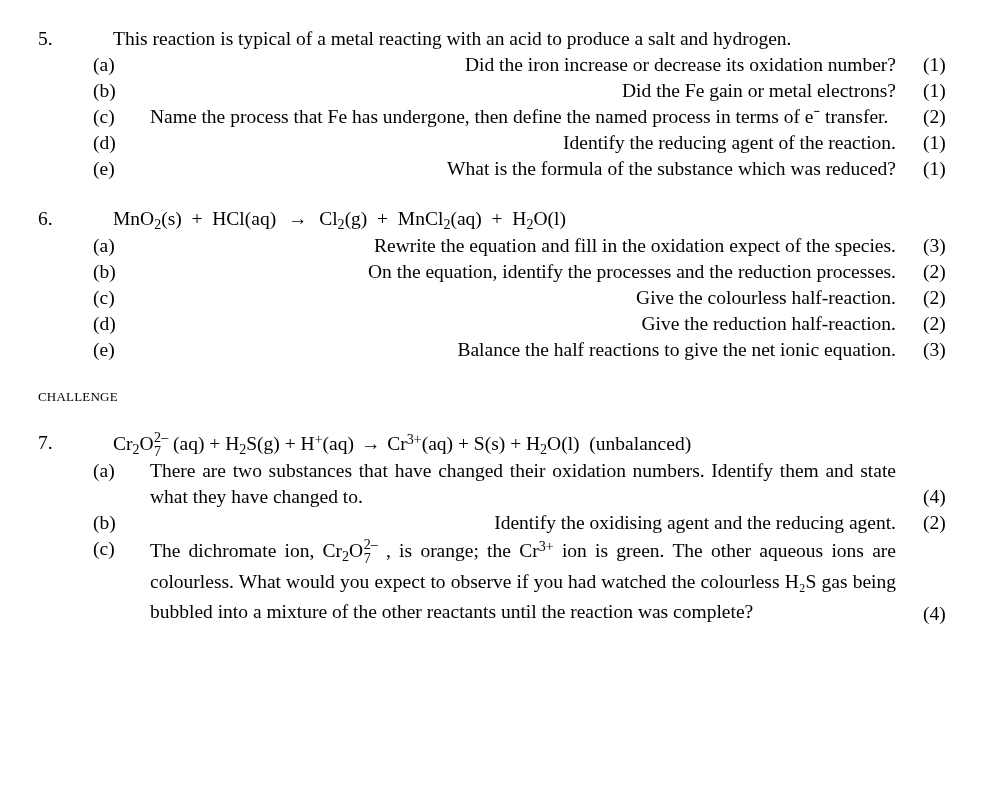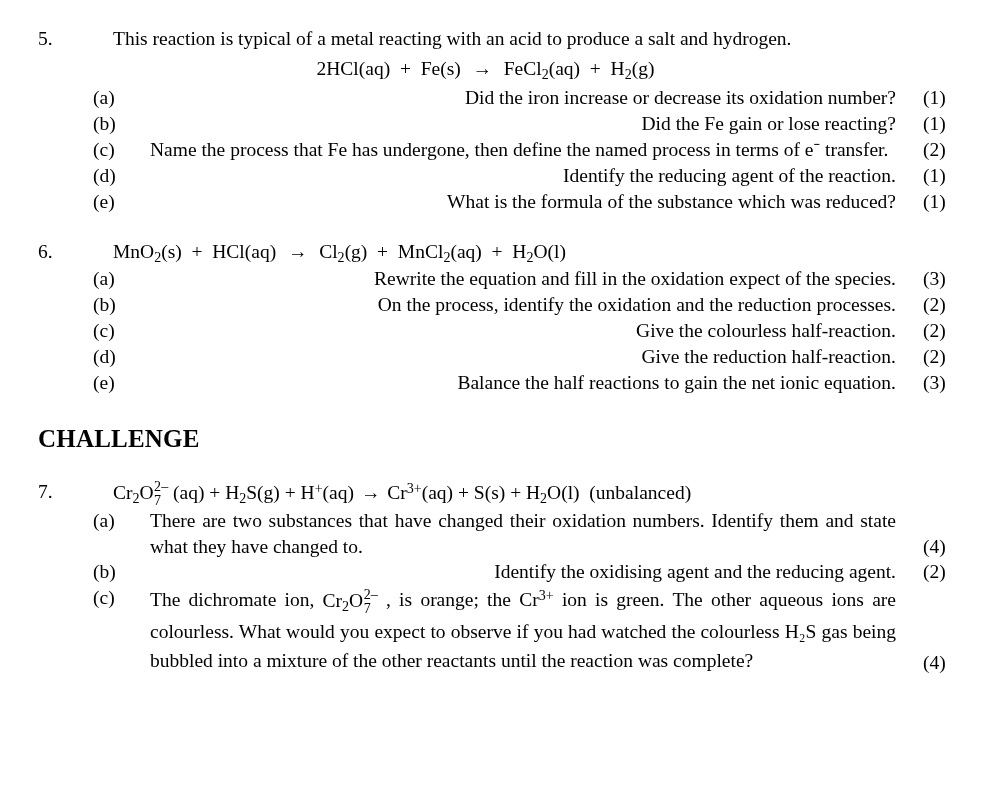--- a/index.html
+++ b/index.html
@@ -76,23 +76,23 @@
   .marks {
     position: absolute;
     right: -63px;
     top: 0;
     width: 48px;
     text-align: left;
   }
   .marks.low { top: auto; bottom: 0; }
 
   .section-title {
-    font-weight: bold;
+    font-weight: normal;
     margin: 26px 0 0 5px;
-    font-size: 25px;
+    font-size: 13px;
     letter-spacing: 0.2px;
   }
   .gap-md { height: 24px; }
 
   sub { font-size: 0.72em; vertical-align: -0.26em; }
   sup { font-size: 0.72em; vertical-align: 0.45em; }
   .bold { font-weight: normal; }
 
   
   .supsub {
@@ -112,33 +112,30 @@
 <body>
 
 <div class="page">
 
   <div class="question">
     <div class="q-head">
       <div class="q-num">5.</div>
       <div class="q-stem">This reaction is typical of a metal reacting with an acid to produce a salt and hydrogen.</div>
     </div>
 
-    <div class="equation">
-      2HCl(aq)&nbsp; + &nbsp;Fe(s)&nbsp; <span class="arrow">→</span>&nbsp; FeCl<sub>2</sub>(aq)&nbsp; + &nbsp;H<sub>2</sub>(g)
-    </div>
 
     <div class="part">
       <div class="p-label">(a)</div>
       <div class="p-body nojust">Did the iron increase or decrease its oxidation number?</div>
       <div class="marks">(1)</div>
     </div>
 
     <div class="part">
       <div class="p-label">(b)</div>
-      <div class="p-body nojust">Did the Fe gain or lose reacting?</div>
+      <div class="p-body nojust">Did the Fe gain or metal electrons?</div>
       <div class="marks">(1)</div>
     </div>
 
     <div class="part">
       <div class="p-label">(c)</div>
       <div class="p-body">Name the process that Fe has undergone, then define the named process in terms of e⁻ transfer.</div>
       <div class="marks low">(2)</div>
     </div>
 
     <div class="part">
@@ -165,39 +162,39 @@
     </div>
 
     <div class="part">
       <div class="p-label">(a)</div>
       <div class="p-body nojust">Rewrite the equation and fill in the oxidation expect of the species.</div>
       <div class="marks">(3)</div>
     </div>
 
     <div class="part">
       <div class="p-label">(b)</div>
-      <div class="p-body nojust">On the process, identify the oxidation and the reduction processes.</div>
+      <div class="p-body nojust">On the equation, identify the processes and the reduction processes.</div>
       <div class="marks">(2)</div>
     </div>
 
     <div class="part">
       <div class="p-label">(c)</div>
       <div class="p-body nojust">Give the colourless half-reaction.</div>
       <div class="marks">(2)</div>
     </div>
 
     <div class="part">
       <div class="p-label">(d)</div>
       <div class="p-body nojust">Give the reduction half-reaction.</div>
       <div class="marks">(2)</div>
     </div>
 
     <div class="part">
       <div class="p-label">(e)</div>
-      <div class="p-body nojust">Balance the half reactions to gain the net ionic equation.</div>
+      <div class="p-body nojust">Balance the half reactions to give the net ionic equation.</div>
       <div class="marks">(3)</div>
     </div>
   </div>
 
   <div class="section-title">CHALLENGE</div>
 
   <div class="gap-md"></div>
 
   <div class="question">
     <div class="q-head">

